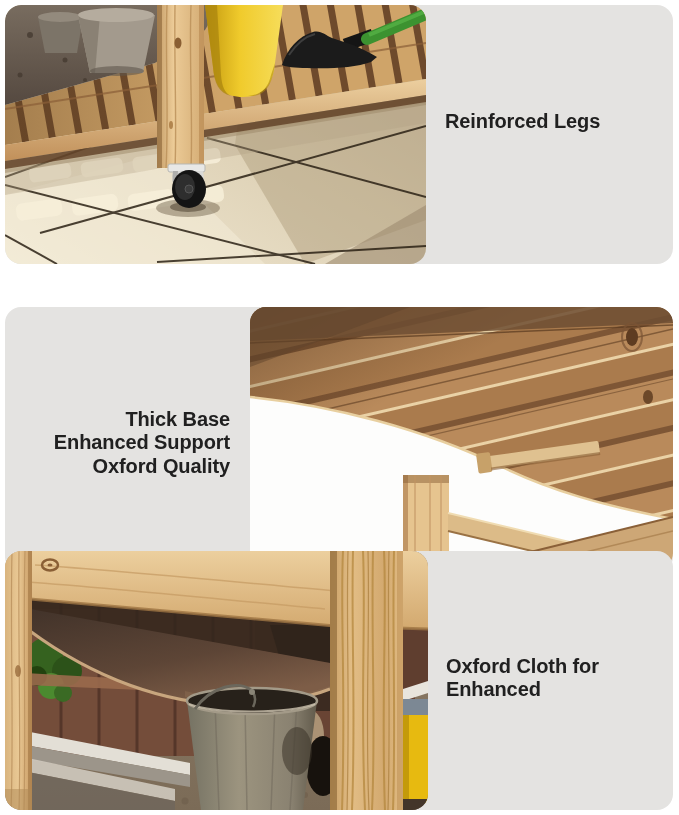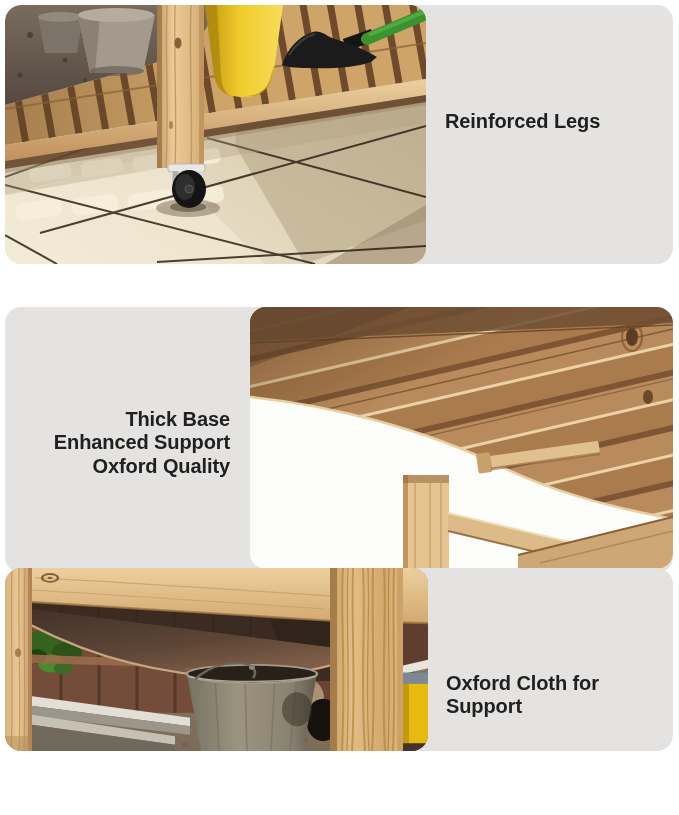--- a/index.html
+++ b/index.html
@@ -1,21 +1,21 @@
 <!DOCTYPE html>
 <html><head>
 <meta charset="utf-8">
 <style>
   html,body{margin:0;padding:0;background:#ffffff;}
   .page{position:relative;width:679px;height:815px;background:#ffffff;overflow:hidden;
         font-family:"Liberation Sans", sans-serif;}
   .panel{position:absolute;left:5px;width:668px;background:#e4e3e1;border-radius:16px;overflow:hidden;}
   .panel-1{top:5px;height:259px;}
   .panel-2{top:275px;height:266px;margin-top:32px;}
-  .panel-3{top:568px;height:183px;}
+  .panel-3{top:551px;height:259px;}
   .photo{position:absolute;top:0;height:100%;border-radius:16px;overflow:hidden;}
   .photo svg{display:block;width:100%;height:100%;}
   .photo-left{left:0;}
   .photo-right{right:0;}
   .p1-photo{width:421px;}
   .p2-photo{width:423px;top:0;height:262px;}
   .p3-photo{width:423px;}
   .caption{position:absolute;font-weight:700;font-size:20px;line-height:23.4px;
            color:#202020;letter-spacing:-0.1px;white-space:nowrap;}
   .cap-1{left:440px;top:105px;text-align:left;}
@@ -372,17 +372,17 @@
           <g stroke="#a87c3c" stroke-width="1.2" fill="none" opacity="0.7">
             <path d="M343,0 C341,70 345,150 342,259"></path>
             <path d="M363,0 C365,80 360,170 364,259"></path>
             <path d="M384,0 C382,70 386,160 383,259"></path>
           </g>
         </g>
       </svg>
     </div>
     <div class="caption cap-3">
       <div>Oxford Cloth for</div>
-      <div>Support</div>
+      <div>Enhanced</div>
     </div>
   </section>
 
 </div>
 
 </body></html>

